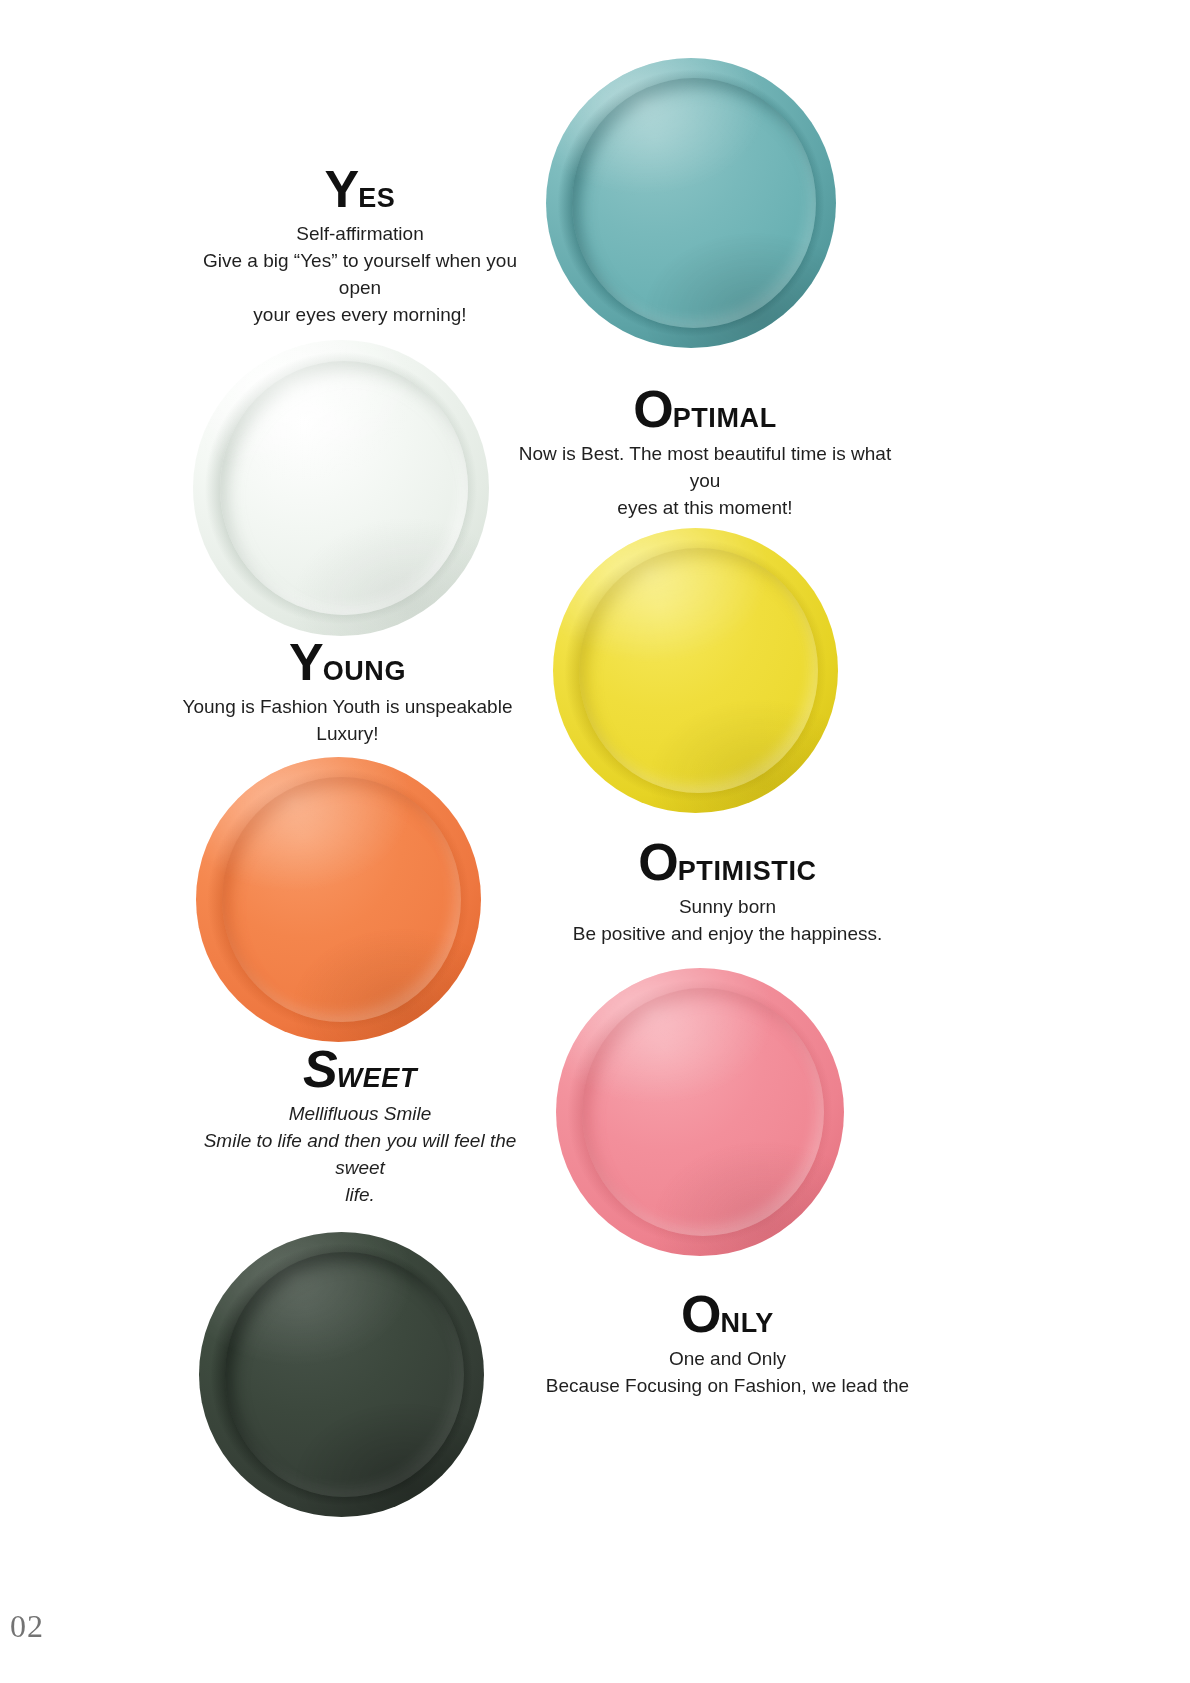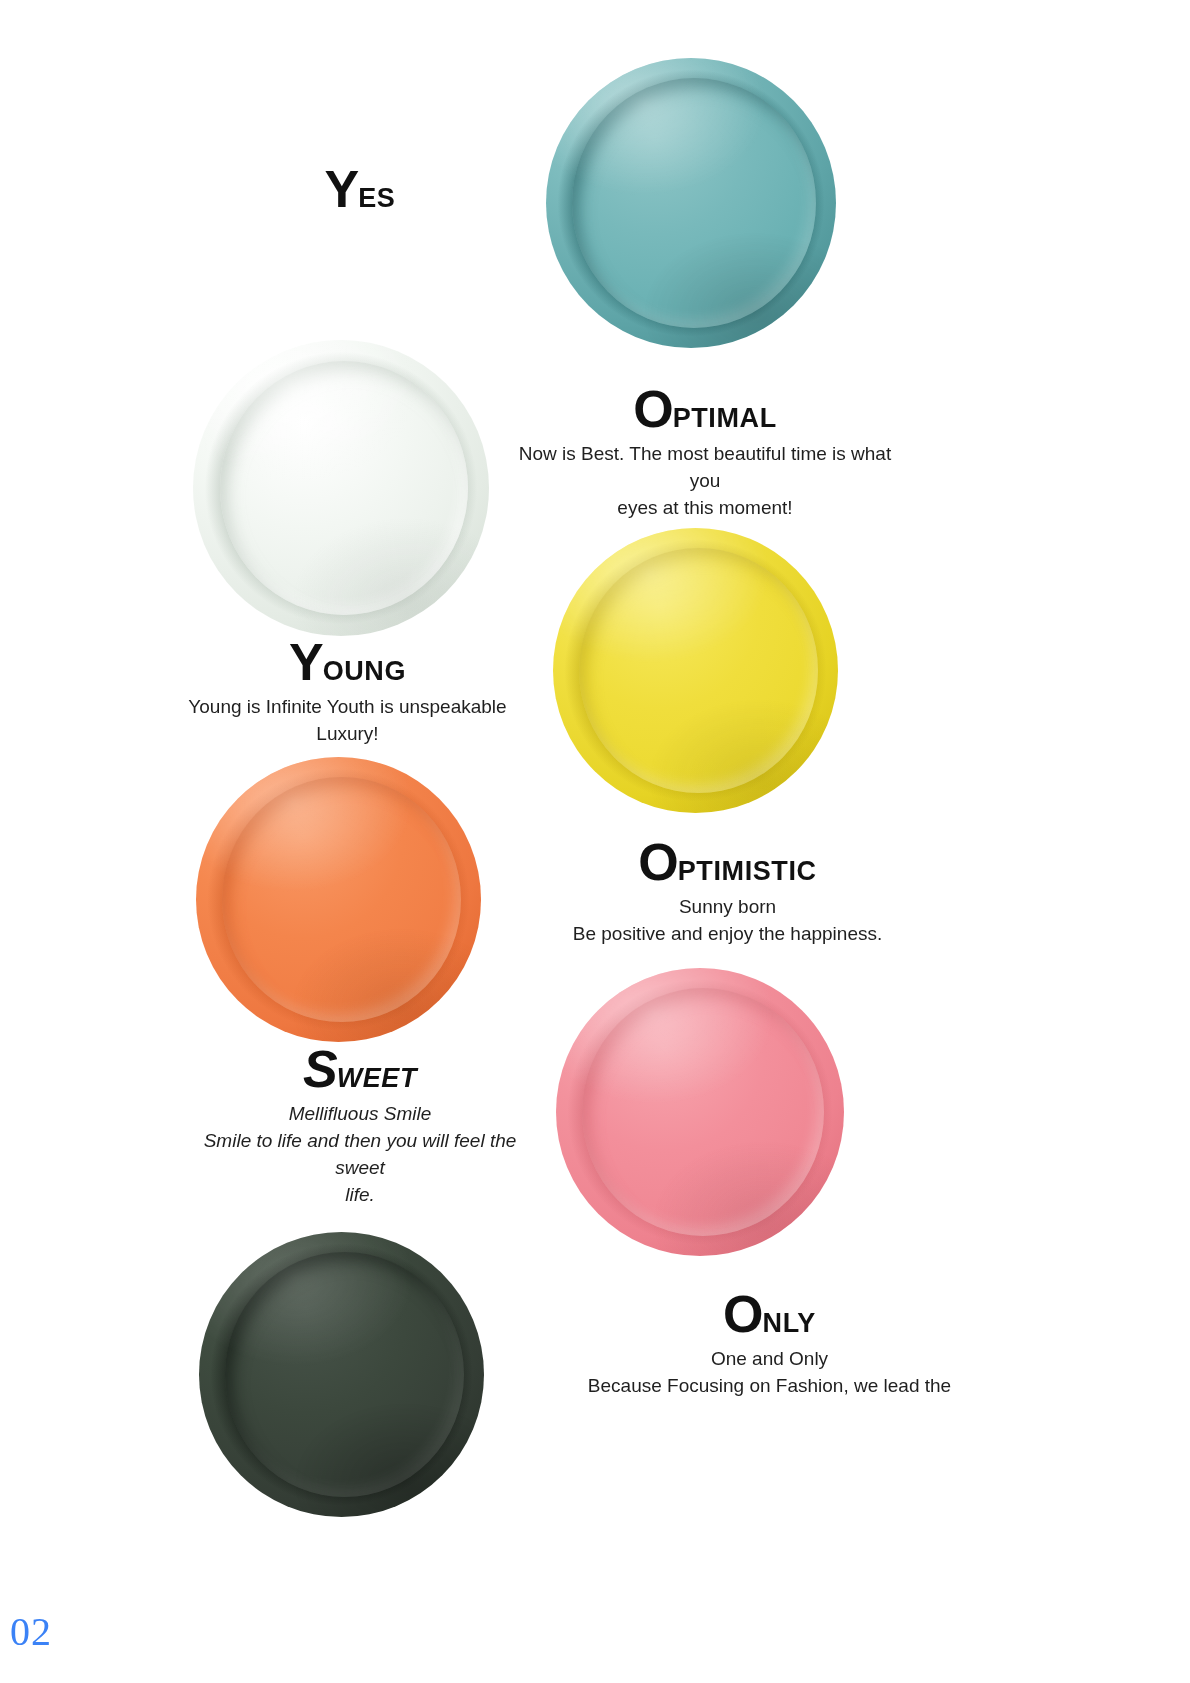--- a/index.html
+++ b/index.html
@@ -83,22 +83,22 @@
     color: #1f1f1f;
     margin-top: 6px;
   }
   .sub .ln { display: block; }
 
   .page-num {
     position: absolute;
     left: 10px;
     top: 1608px;
     font-family: "Liberation Serif", serif;
-    font-size: 40px;
-    color: #3b82f6;
+    font-size: 32px;
+    color: #737373;
     letter-spacing: 1px;
   }
 </style>
 </head>
 <body>
 
 <div class="plate" style="left:546px; top:58px; width:290px; height:290px;">
   <div class="cast" style="left:14px; top:16px; width:290px; height:290px;
               background:radial-gradient(closest-side, rgba(70,80,85,0.40), rgba(70,80,85,0.14) 72%, rgba(255,255,255,0) 100%);
               filter: blur(14px);"></div>
@@ -197,38 +197,43 @@
     <div class="sheen" style="background:
            radial-gradient(60% 45% at 34% 16%, rgba(255,255,255,0.14), rgba(255,255,255,0) 70%),
            radial-gradient(55% 40% at 72% 88%, rgba(0,0,0,0.22), rgba(0,0,0,0) 70%);"></div>
   </div>
 </div>
 
 <div class="block" style="left:180px; top:163px; width:360px;">
   <div class="kicker">
     <span class="cap">Y</span><span class="rest">ES</span>
   </div>
+  <div class="sub">
+    <span class="ln">Self-affirmation</span>
+    <span class="ln">Give a big “Yes” to yourself when you open</span>
+    <span class="ln">your eyes every morning!</span>
+  </div>
 </div>
 
 <div class="block" style="left:515px; top:383px; width:380px;">
   <div class="kicker">
     <span class="cap">O</span><span class="rest">PTIMAL</span>
   </div>
   <div class="sub">
     <span class="ln">Now is Best. The most beautiful time is what you</span>
     <span class="ln">eyes at this moment!</span>
   </div>
 </div>
 
 <div class="block" style="left:165px; top:636px; width:365px;">
   <div class="kicker">
     <span class="cap">Y</span><span class="rest">OUNG</span>
   </div>
   <div class="sub">
-    <span class="ln">Young is Infinite Youth is unspeakable Luxury!</span>
+    <span class="ln">Young is Fashion Youth is unspeakable Luxury!</span>
   </div>
 </div>
 
 <div class="block" style="left:545px; top:836px; width:365px;">
   <div class="kicker">
     <span class="cap">O</span><span class="rest">PTIMISTIC</span>
   </div>
   <div class="sub">
     <span class="ln">Sunny born</span>
     <span class="ln">Be positive and enjoy the happiness.</span>
@@ -239,21 +244,21 @@
   <div class="kicker">
     <span class="cap">S</span><span class="rest">WEET</span>
   </div>
   <div class="sub">
     <span class="ln">Mellifluous Smile</span>
     <span class="ln">Smile to life and then you will feel the sweet</span>
     <span class="ln">life.</span>
   </div>
 </div>
 
-<div class="block" style="left:545px; top:1288px; width:365px;margin-left:42px;">
+<div class="block" style="left:545px; top:1288px; width:365px;">
   <div class="kicker">
     <span class="cap">O</span><span class="rest">NLY</span>
   </div>
   <div class="sub">
     <span class="ln">One and Only</span>
     <span class="ln">Because Focusing on Fashion, we lead the</span>
   </div>
 </div>
 
 <div class="page-num">02</div>

